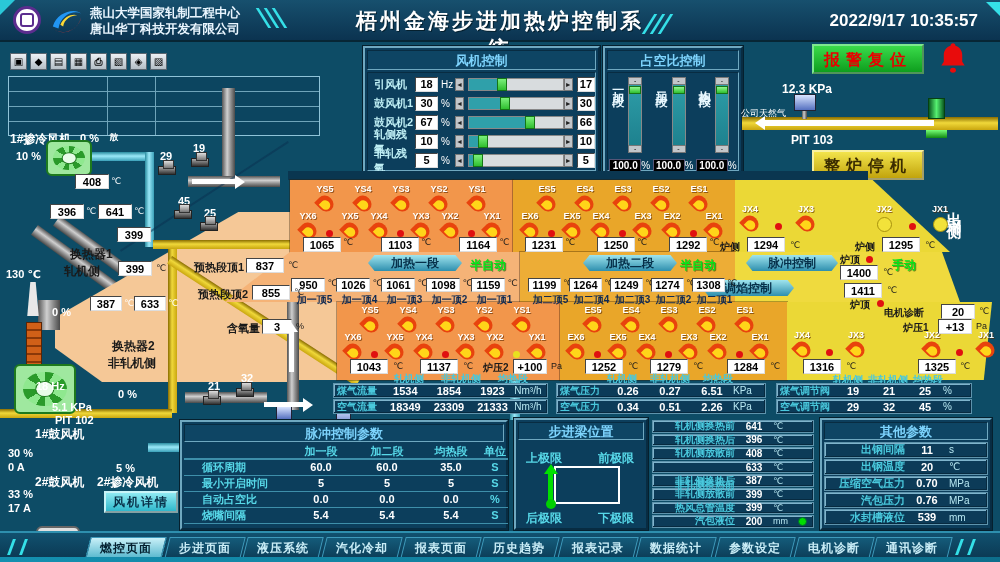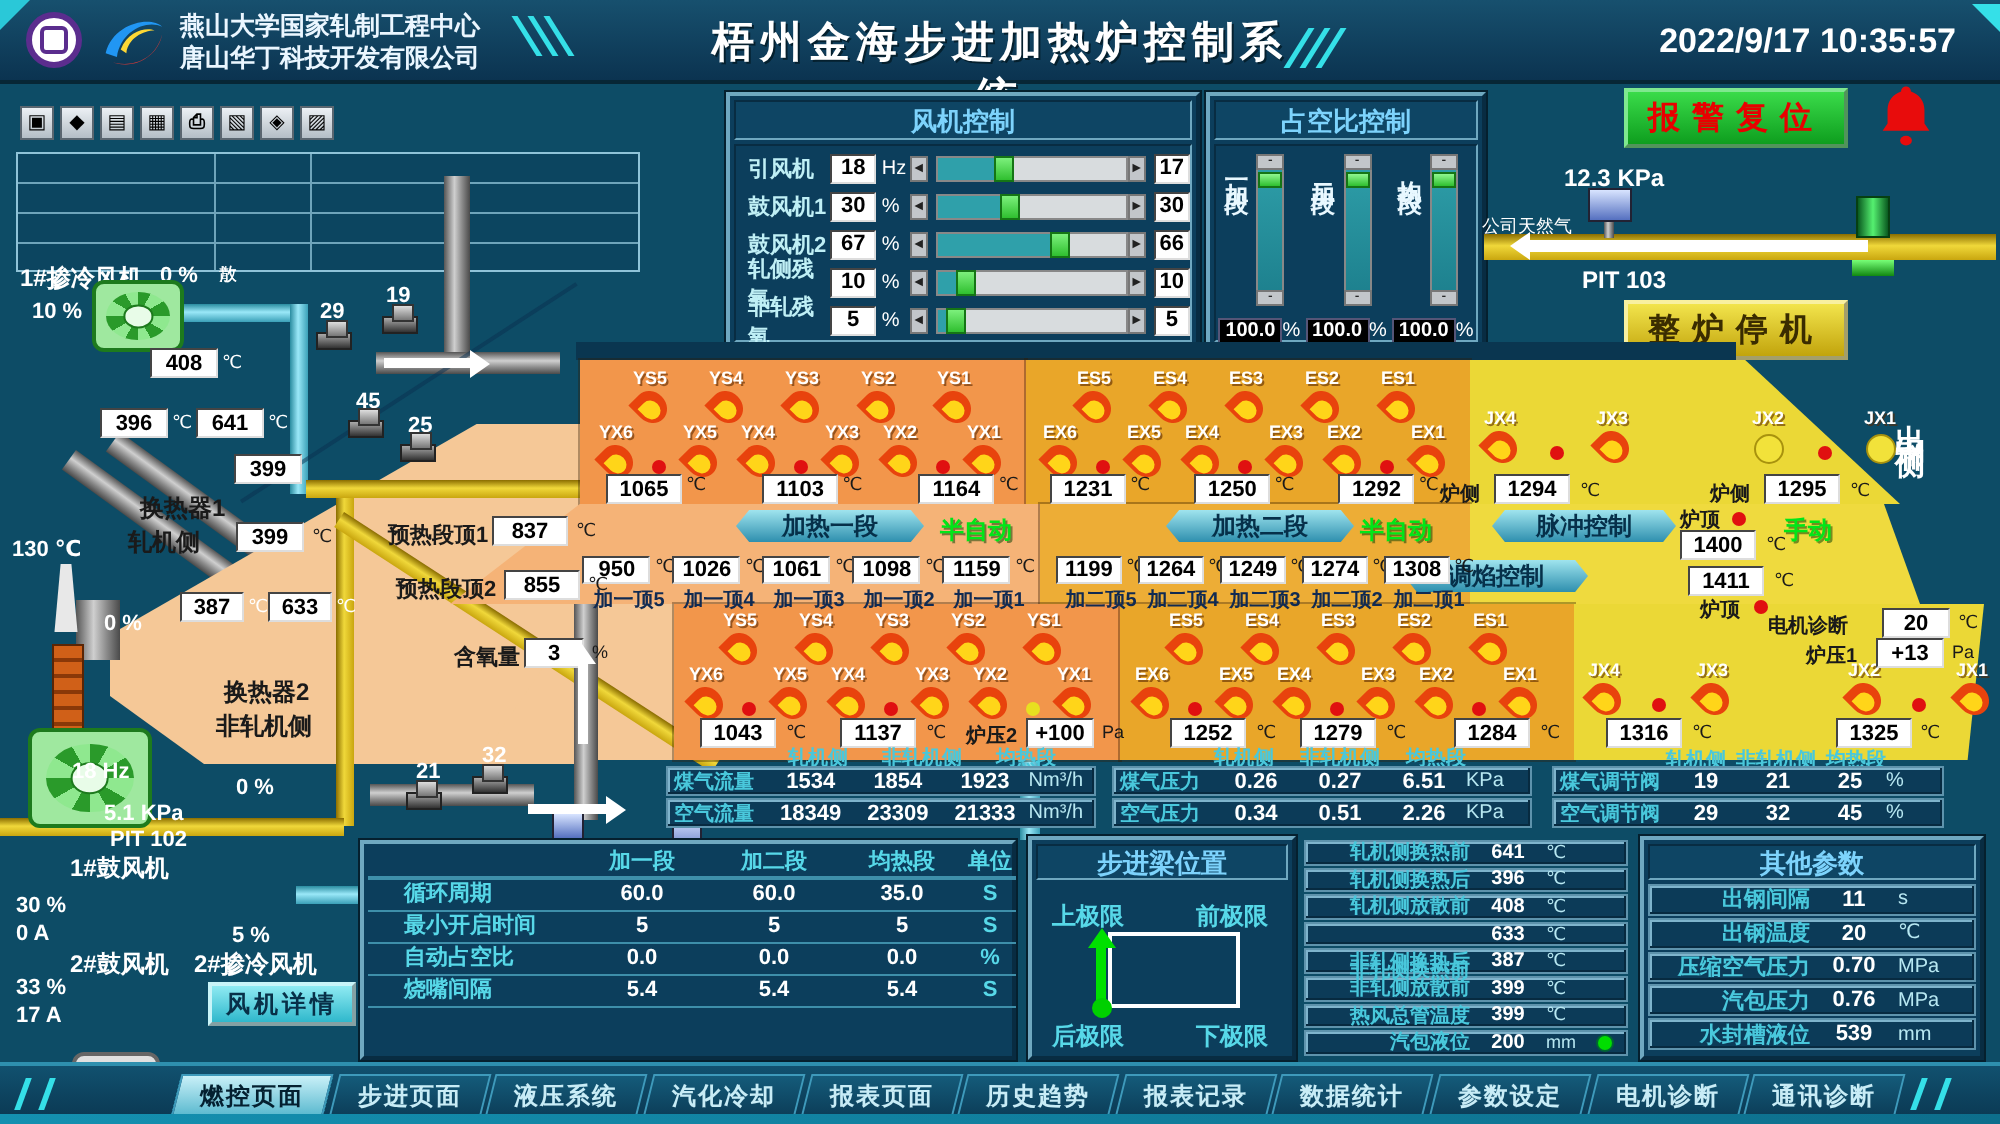--- a/index.html
+++ b/index.html
@@ -933,20 +933,21 @@
       <div class="strip" style="width:196px;height:15px;margin-bottom:1px;">
         <span class="tl" style="width:58px;padding-left:3px;">空气调节阀</span>
         <span class="tv" style="width:36px;">29</span>
         <span class="tv" style="width:36px;">32</span>
         <span class="tv" style="width:36px;">45</span>
         <span class="tu" style="width:22px;">%</span>
       </div>
     </div>
 
   <div class="ab panel" style="left:180px;top:420px;width:328px;height:110px;">
+    <div class="ptitle" style="margin:2px;height:18px;line-height:17px;">脉冲控制参数</div>
     <div class="pgrid" style="margin:2px 2px 0;">
 
     <div class="pcell cy bold" style="border-bottom:2px solid #3E8FAA;"></div>
         <div class="pcell cy bold" style="border-bottom:2px solid #3E8FAA;">加一段</div>
         <div class="pcell cy bold" style="border-bottom:2px solid #3E8FAA;">加二段</div>
         <div class="pcell cy bold" style="border-bottom:2px solid #3E8FAA;">均热段</div>
         <div class="pcell cy bold" style="border-bottom:2px solid #3E8FAA;">单位</div>
       </div>
     <div>
 

